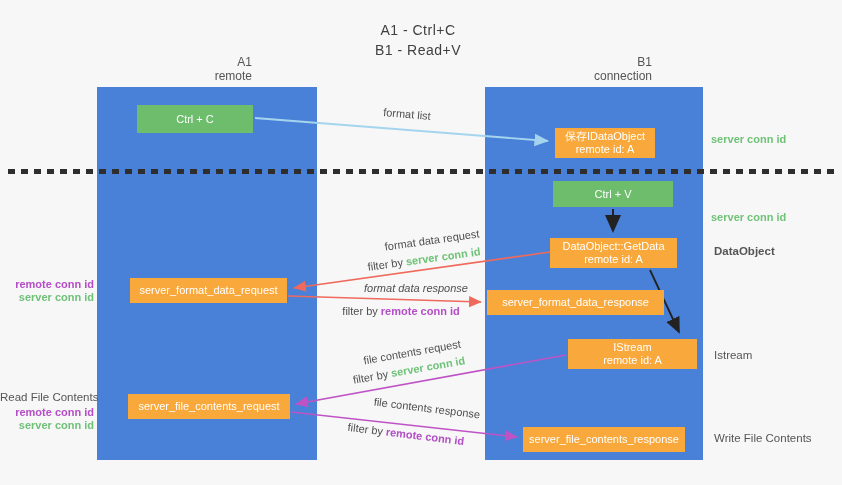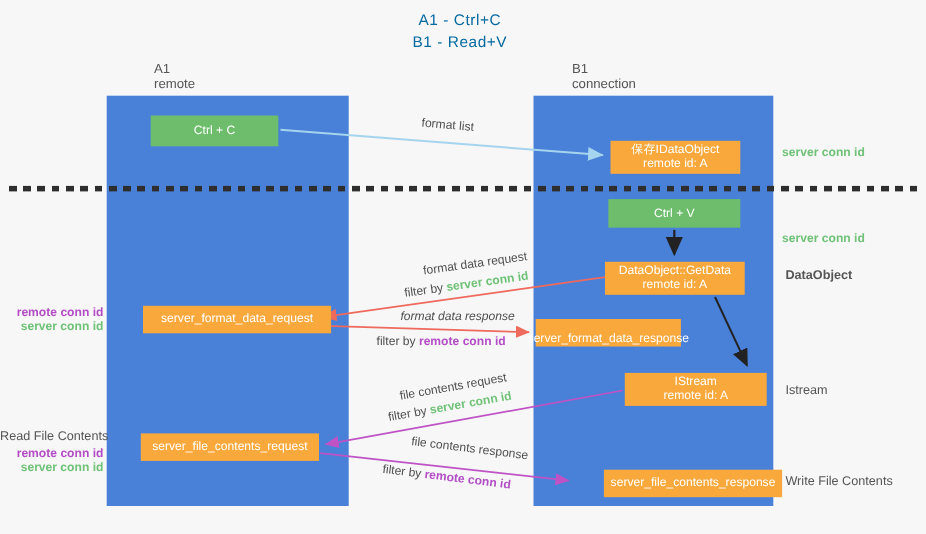--- a/index.html
+++ b/index.html
@@ -3,25 +3,25 @@
 <meta charset="utf-8">
 <style>
   html,body{margin:0;padding:0;background:#f7f7f7;}
   #canvas{
     position:relative;width:842px;height:485px;overflow:hidden;
     background:#f7f7f7;
     font-family:"Liberation Sans",sans-serif;color:#4f4f4f;
   }
   .abs{position:absolute;}
   .title{
-    left:318px;top:8px;width:200px;text-align:center;
-    font-size:14px;line-height:20px;color:#0369a1;letter-spacing:.5px;
+    left:318px;top:20px;width:200px;text-align:center;
+    font-size:14px;line-height:20px;color:#404040;letter-spacing:.5px;
   }
   .col-header{
-    text-align:left;font-size:12px;line-height:14px;color:#555;
+    text-align:right;font-size:12px;line-height:14px;color:#555;
   }
   .lifeline{
     background:#4a81d8;z-index:1;
   }
   .divider{
     left:8px;top:169px;width:826px;height:5px;z-index:3;
     background:repeating-linear-gradient(90deg,#2e2e2e 0 7px,transparent 7px 13px);
   }
   svg.arrows{left:0;top:0;z-index:4;pointer-events:none;}
   .node{
@@ -50,21 +50,21 @@
 
   <div class="abs title">
     <div>A1 - Ctrl+C</div>
     <div>B1 - Read+V</div>
   </div>
 
   <div class="abs col-header" style="left:140px;top:55px;width:112px;">
     <div>A1</div>
     <div>remote</div>
   </div>
-  <div class="abs col-header" style="left:520px;top:55px;width:120px;">
+  <div class="abs col-header" style="left:532px;top:55px;width:120px;">
     <div>B1</div>
     <div>connection</div>
   </div>
 
   <div class="abs lifeline" style="left:97px;top:87px;width:220px;height:373px;"></div>
   <div class="abs lifeline" style="left:485px;top:87px;width:218px;height:373px;"></div>
 
   <div class="abs divider"></div>
 
   <svg class="abs arrows" width="842" height="485" viewBox="0 0 842 485">
@@ -91,48 +91,48 @@
     <line x1="291" y1="412" x2="517" y2="437" stroke="#bf53c6" stroke-width="1.6" marker-end="url(#ah-magenta)"></line>
   </svg>
 
   <div class="abs node green" style="left:137px;top:105px;width:116px;height:28px;">
     <span>Ctrl + C</span>
   </div>
   <div class="abs node green" style="left:553px;top:181px;width:120px;height:26px;text-align:center;">
     <span>Ctrl + V</span>
   </div>
 
-  <div class="abs node orange" style="left:555px;top:128px;width:118px;height:30px;">
+  <div class="abs node orange" style="left:555px;top:128px;width:100px;height:30px;">
     <div>
       <div>保存IDataObject</div>
       <div>remote id: A</div>
     </div>
   </div>
   <div class="abs node orange" style="left:550px;top:238px;width:127px;height:30px;">
     <div>
       <div>DataObject::GetData</div>
       <div>remote id: A</div>
     </div>
   </div>
   <div class="abs node orange" style="left:568px;top:339px;width:129px;height:30px;">
     <div>
       <div>IStream</div>
       <div>remote id: A</div>
     </div>
   </div>
-  <div class="abs node orange" style="left:130px;top:278px;width:171px;height:25px;">
+  <div class="abs node orange" style="left:130px;top:278px;width:157px;height:25px;">
     <span>server_format_data_request</span>
   </div>
-  <div class="abs node orange" style="left:487px;top:290px;width:132px;height:25px;align-items:flex-end;">
+  <div class="abs node orange" style="left:487px;top:290px;width:177px;height:25px;">
     <span>server_format_data_response</span>
   </div>
   <div class="abs node orange" style="left:128px;top:394px;width:162px;height:25px;">
     <span>server_file_contents_request</span>
   </div>
-  <div class="abs node orange" style="left:523px;top:427px;width:162px;height:25px;margin-left:26px;">
+  <div class="abs node orange" style="left:523px;top:427px;width:162px;height:25px;">
     <span>server_file_contents_response</span>
   </div>
 
   <div class="abs arrow-label" style="left:407px;top:114px;transform:translate(-50%,-50%) rotate(5deg);">format list</div>
 
   <div class="abs arrow-label" style="left:432px;top:240px;transform:translate(-50%,-50%) rotate(-8deg);">format data request</div>
   <div class="abs arrow-label" style="left:424px;top:259px;transform:translate(-50%,-50%) rotate(-8deg);">
     <span>filter by </span><span class="hl-green">server conn id</span>
   </div>
 

